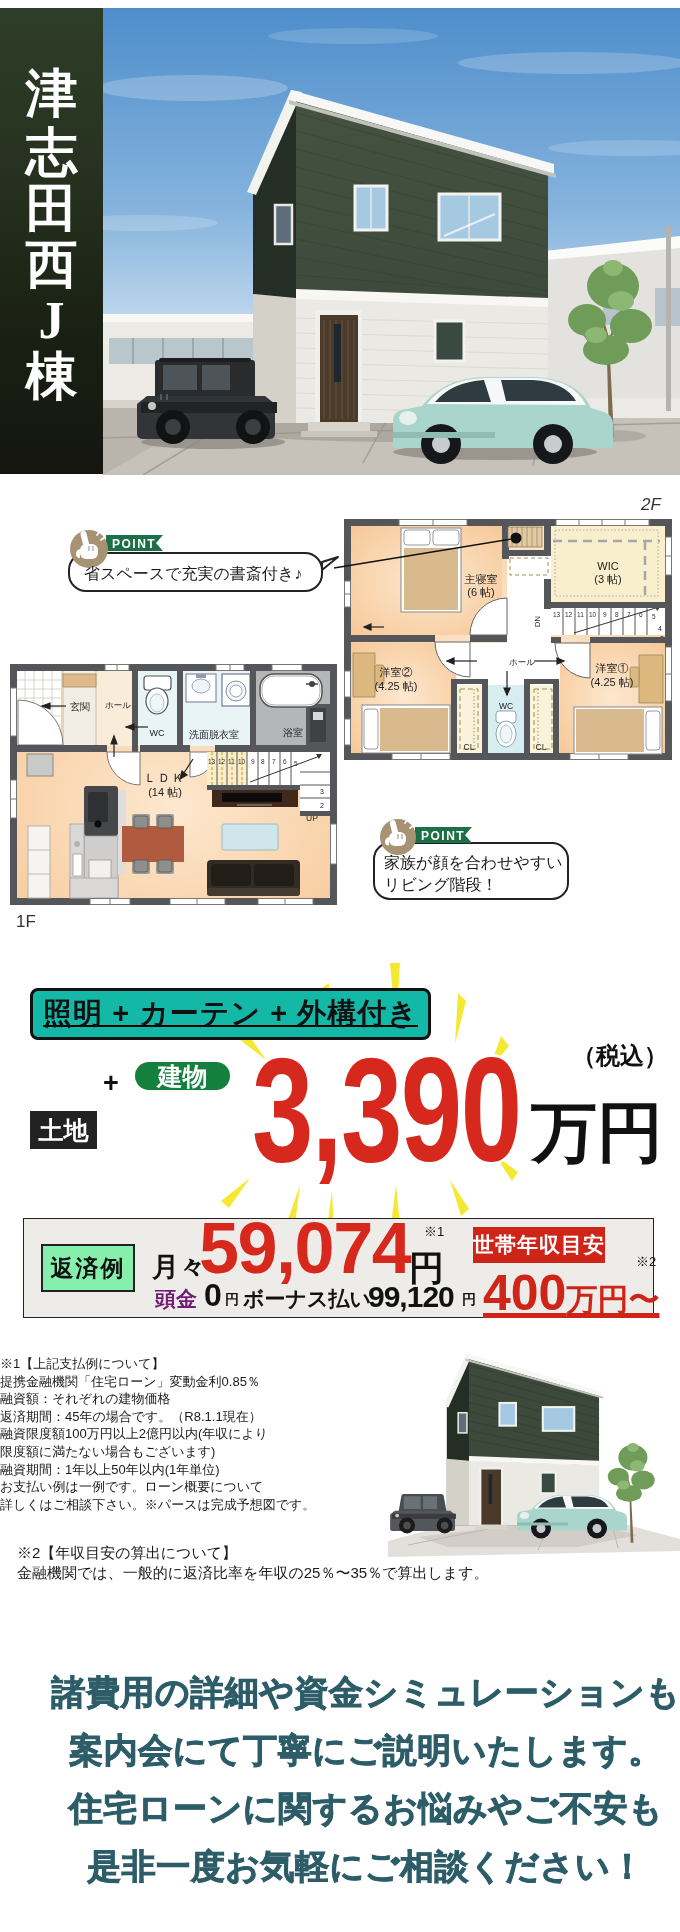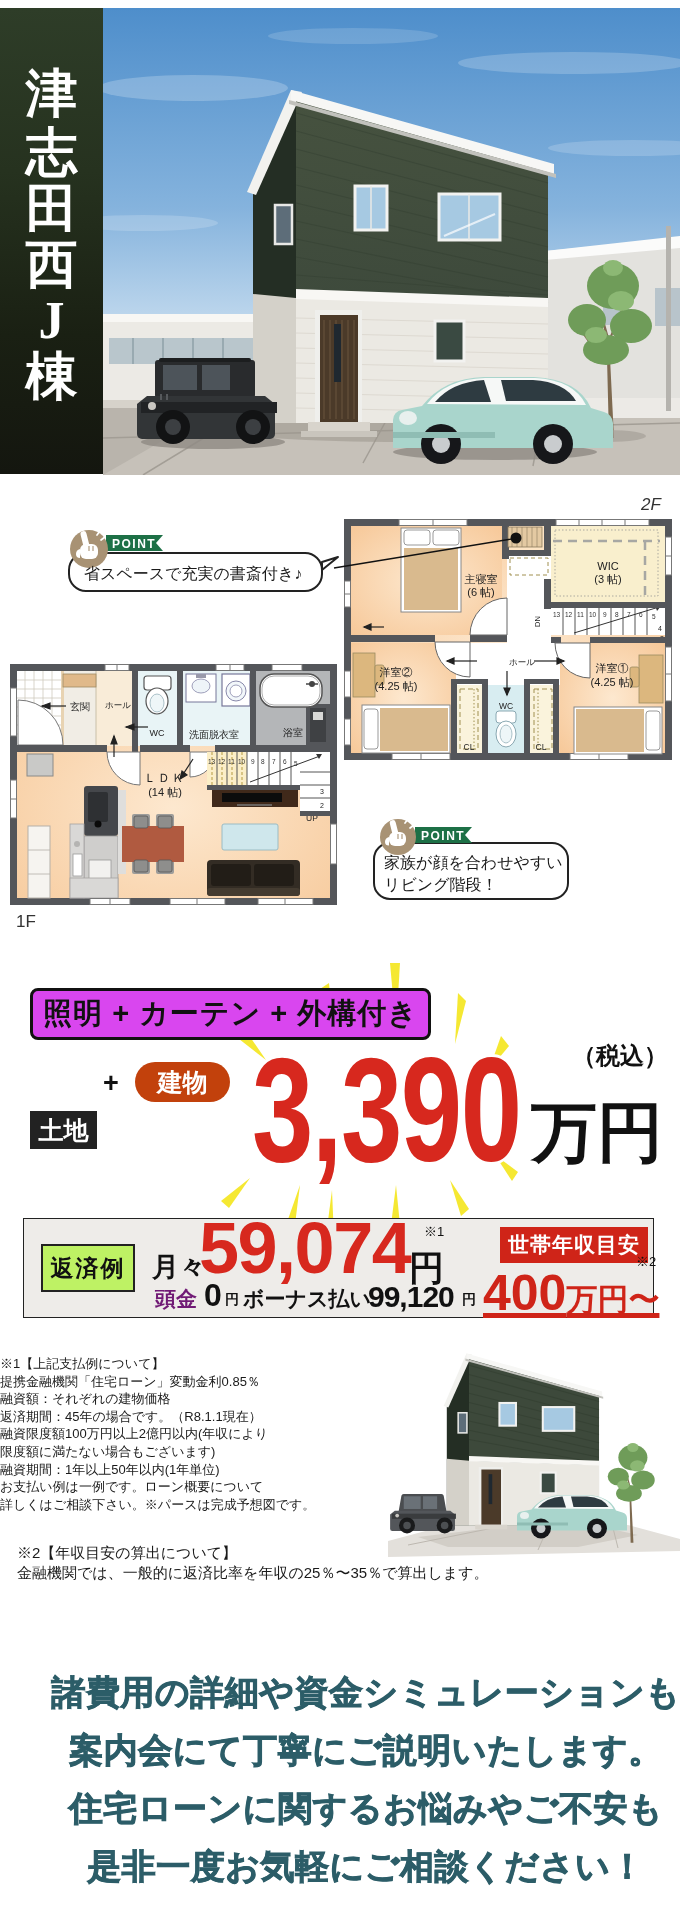--- a/index.html
+++ b/index.html
@@ -739,54 +739,54 @@
     <polygon points="39,84 46,76 66,105"></polygon>
     <polygon points="21,246 29,253 50,223"></polygon>
     <polygon points="85,273 94,277 100,230"></polygon>
     <polygon points="126,281 134,283 132,235"></polygon>
     <polygon points="191,270 200,270 196,230"></polygon>
     <polygon points="261,261 269,254 250,225"></polygon>
     <polygon points="312,226 318,217 295,200"></polygon>
   </g>
 </svg>
 
-<div class="abs" style="left:30px;top:988px;width:395px;height:46px;background:#d946ef;border:3px solid #111;border-radius:8px;display:flex;align-items:center;justify-content:center;">
+<div class="abs" style="left:30px;top:988px;width:395px;height:46px;background:#14b8a6;border:3px solid #111;border-radius:8px;display:flex;align-items:center;justify-content:center;text-decoration:underline;">
   <div style="font-size:29px;font-weight:bold;color:#111;letter-spacing:1px;">照明 + カーテン + 外構付き</div>
 </div>
 
 <div class="abs" style="left:30px;top:1063px;width:67px;height:38px;background:#222;color:#fff;font-size:25px;font-weight:bold;display:flex;align-items:center;justify-content:center;margin-top:48px;">土地</div>
 
 <div class="abs" style="left:103px;top:1068px;font-size:27px;font-weight:bold;color:#111;">+</div>
 
-<div class="abs" style="left:135px;top:1062px;width:95px;height:40px;background:#c2410c;border-radius:20px;color:#fff;font-size:25px;font-weight:bold;display:flex;align-items:center;justify-content:center;">建物</div>
+<div class="abs" style="left:135px;top:1062px;width:95px;height:28px;background:#15803d;border-radius:20px;color:#fff;font-size:25px;font-weight:bold;display:flex;align-items:center;justify-content:center;">建物</div>
 
 
 <div class="abs" style="left:252px;top:1036px;font-size:148px;font-weight:bold;color:#d7281e;letter-spacing:-2px;line-height:1;transform:scaleX(0.745);transform-origin:0 0;text-shadow:-3px 0 #fff,3px 0 #fff,0 -3px #fff,0 3px #fff;">3,390</div>
 
 <div class="abs" style="left:531px;top:1088px;font-size:66px;font-weight:bold;color:#111;">万円</div>
 
 <div class="abs" style="left:572px;top:1040px;font-size:24px;font-weight:bold;color:#111;">（税込）</div>
 
 <div class="abs" style="left:23px;top:1218px;width:631px;height:100px;background:#eeece9;border:1px solid #222;box-sizing:border-box;">
 
-  <div class="abs" style="left:17px;top:25px;width:94px;height:48px;background:#bef264;border:2px solid #222;box-sizing:border-box;display:flex;align-items:center;justify-content:center;font-size:23px;font-weight:bold;color:#111;letter-spacing:2px;">返済例</div>
+  <div class="abs" style="left:17px;top:25px;width:94px;height:48px;background:#86efac;border:2px solid #222;box-sizing:border-box;display:flex;align-items:center;justify-content:center;font-size:23px;font-weight:bold;color:#111;letter-spacing:2px;">返済例</div>
 
   <div class="abs" style="left:128px;top:30px;font-size:27px;font-weight:bold;color:#111;">月々</div>
   <div class="abs" style="left:175px;top:-7px;font-size:72px;font-weight:bold;color:#d7281e;letter-spacing:-1.5px;line-height:1;">59,074</div>
   <div class="abs" style="left:385px;top:26px;font-size:35px;font-weight:bold;color:#111;">円</div>
   <div class="abs" style="left:400px;top:4px;font-size:13px;color:#111;">※1</div>
 
   <div class="abs" style="left:131px;top:66px;font-size:21px;font-weight:bold;color:#701a75;">頭金</div>
   <div class="abs" style="left:180px;top:58px;font-size:32px;font-weight:bold;color:#111;">0</div>
   <div class="abs" style="left:201px;top:72px;font-size:14px;font-weight:bold;color:#111;">円</div>
   <div class="abs" style="left:219px;top:66px;font-size:21px;font-weight:bold;color:#111;">ボーナス払い</div>
   <div class="abs" style="left:344px;top:61px;font-size:30px;font-weight:bold;color:#111;letter-spacing:-1px;">99,120</div>
   <div class="abs" style="left:438px;top:72px;font-size:14px;font-weight:bold;color:#111;">円</div>
 
-  <div class="abs" style="left:476px;top:8px;width:148px;height:36px;background:#cf2418;color:#fff;font-size:21px;font-weight:bold;display:flex;align-items:center;justify-content:center;letter-spacing:1px;">世帯年収目安</div>
+  <div class="abs" style="left:449px;top:8px;width:132px;height:36px;background:#cf2418;color:#fff;font-size:21px;font-weight:bold;display:flex;align-items:center;justify-content:center;letter-spacing:1px;">世帯年収目安</div>
 
   <div class="abs" style="left:459px;top:45px;font-size:50px;font-weight:bold;color:#cf2418;white-space:nowrap;text-decoration:underline;">400<span style="font-size:31px;">万円〜</span></div>
   <div class="abs" style="left:612px;top:34px;font-size:13px;color:#111;">※2</div>
 </div>
 
 <div class="abs" style="left:0;top:1355px;width:420px;font-size:13px;color:#1a1a1a;line-height:17.6px;white-space:nowrap;">
 ※1【上記支払例について】<br>
 提携金融機関「住宅ローン」変動金利0.85％<br>
 融資額：それぞれの建物価格<br>
 返済期間：45年の場合です。（R8.1.1現在）<br>

